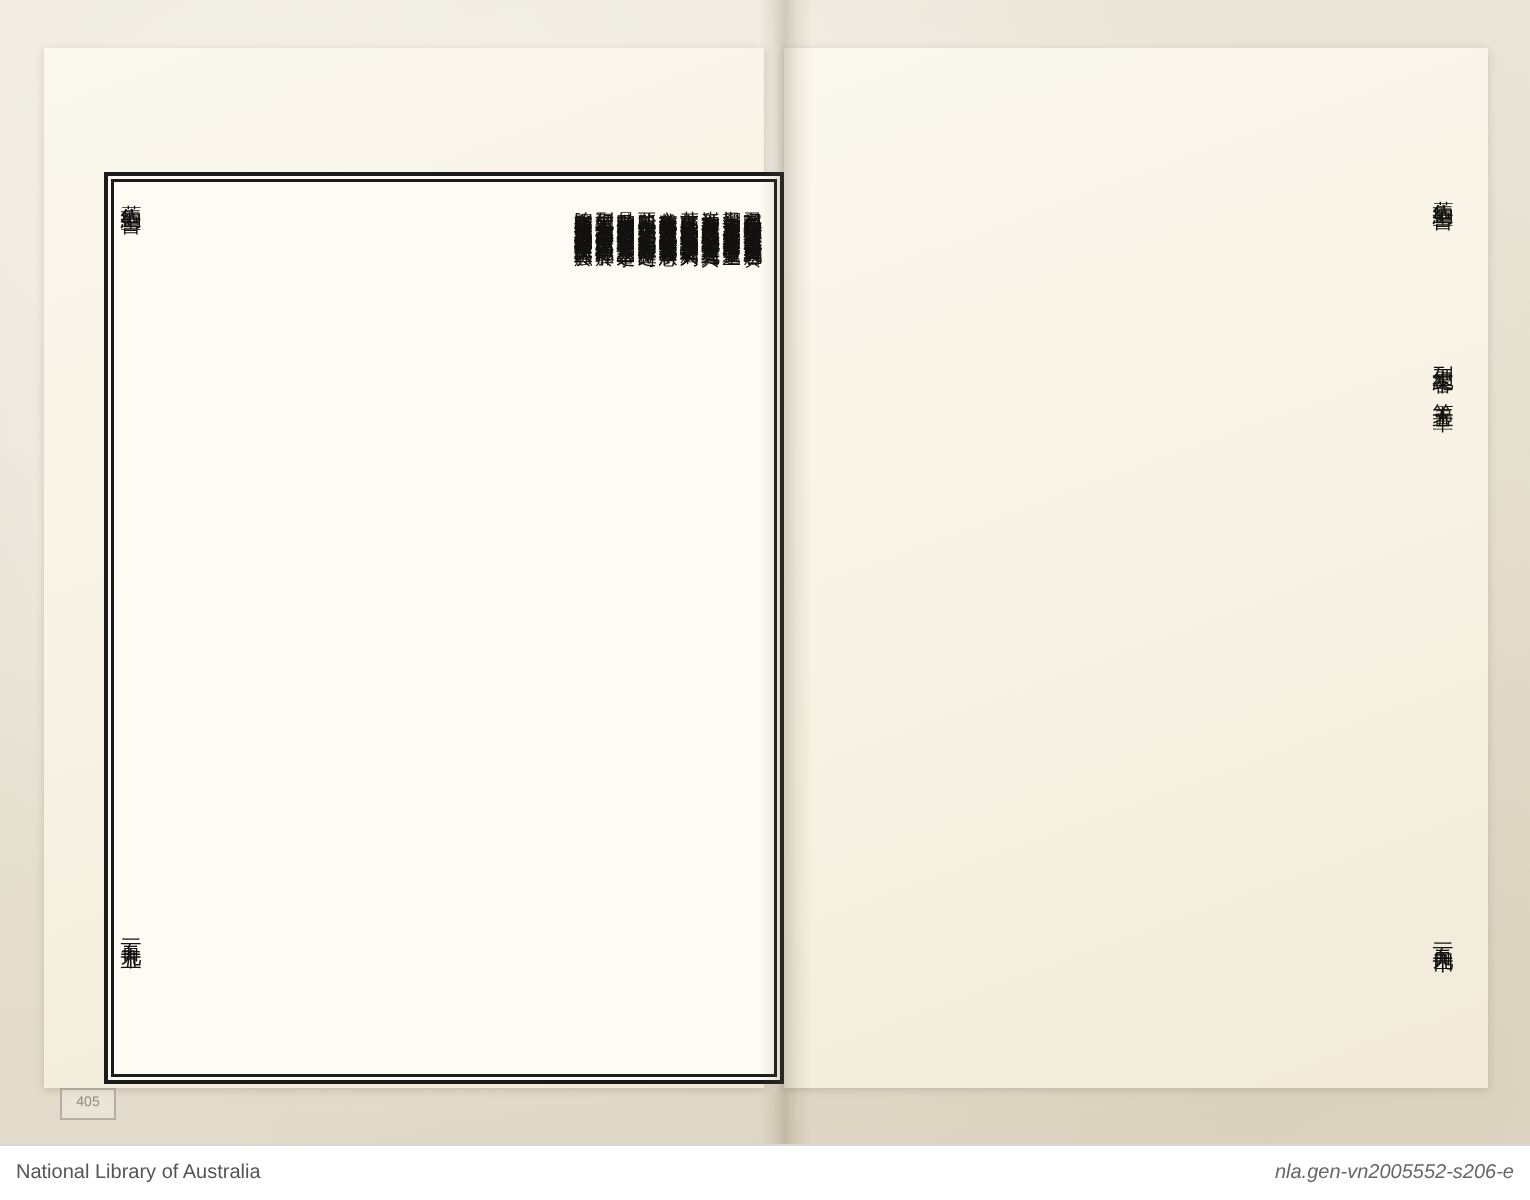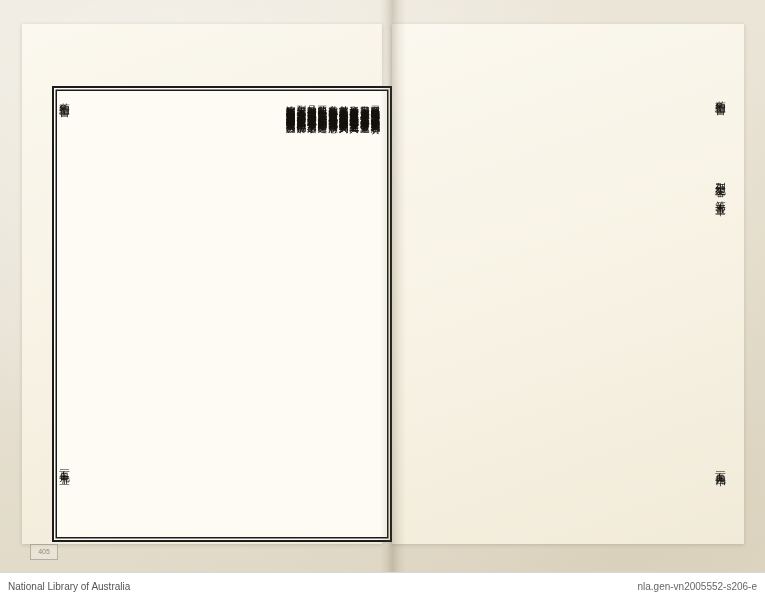--- a/index.html
+++ b/index.html
@@ -118,21 +118,21 @@
     border-top: 1px solid #d8d8d8;
     font-family: "Liberation Sans", sans-serif;
     font-size: 10px;
     color: #555555;
     display: flex;
     align-items: center;
     justify-content: space-between;
     padding: 0 8px;
     box-sizing: border-box;
   }
-  #footer .right { color: #666; }
+  #footer .right { color: #666; font-style: italic; }
 
   
   #stamp {
     position: absolute;
     left: 30px; bottom: 12px;
     width: 26px; height: 14px;
     border: 1px solid rgba(120,110,90,.45);
     color: rgba(110,100,80,.7);
     font-family: "Liberation Sans", sans-serif;
     font-size: 7px;

